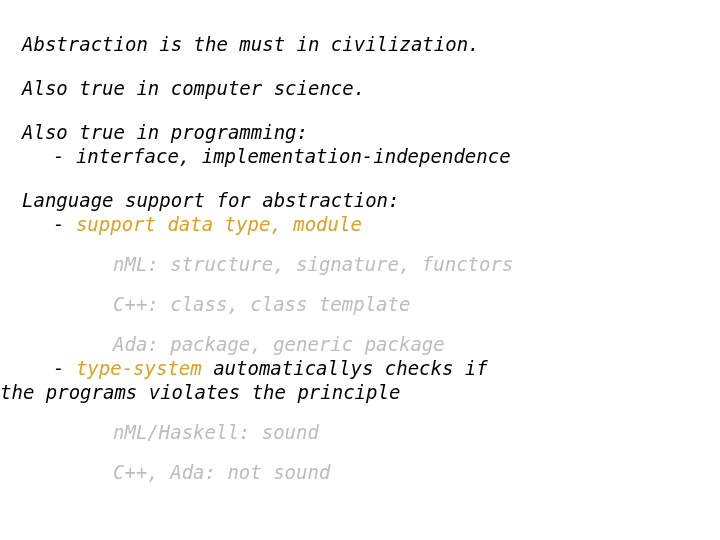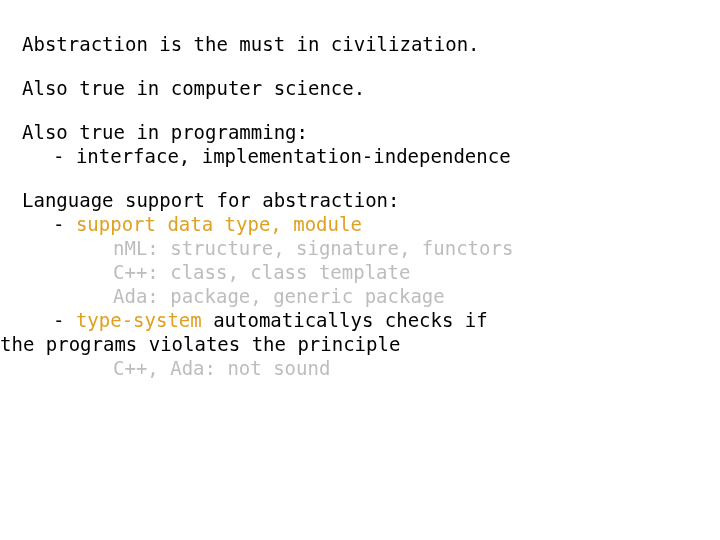--- a/index.html
+++ b/index.html
@@ -13,20 +13,21 @@
     font-family: "DejaVu Sans Mono", "Liberation Mono", monospace;
     overflow: hidden;
   }
 
   #slide {
     position: relative;
     width: 720px;
     height: 508px;
     box-sizing: border-box;
     padding: 32px 0 0 0;
+    font-style: italic;
   }
 
   .block {
     margin: 0;
     padding: 0;
   }
 
   .line {
     font-size: 19px;
     line-height: 24px;
@@ -39,21 +40,21 @@
 
   
   .lvl0 { padding-left: 22px; }
   .lvl1 { padding-left: 53px; }
   .lvl1cont { }
   .lvl2 { padding-left: 113px; }
 
   .gap-lg { height: 20px; }
 
   .orange { color: #e0a020; }
-  .grey   { color: #bdbdbd; }
+  .grey   { color: #bdbdbd; margin-top: 16px; }
   .black  { color: #000000; }
 
   .dash { color: #000000; }
 </style>
 </head>
 <body>
 
 <div id="slide">
 
   <div class="block">
@@ -84,17 +85,18 @@
     <div class="line lvl2 grey">nML: structure, signature, functors</div>
 
     <div class="line lvl2 grey">C++: class, class template</div>
 
     <div class="line lvl2 grey">Ada: package, generic package</div>
 
     <div class="line lvl1"><span class="dash">- </span><span class="orange">type-system</span><span class="black"> automaticallys checks if</span></div>
 
     <div class="line lvl1cont black">the programs violates the principle</div>
 
+    <div class="line lvl2 grey">nML/Haskell: sound</div>
 
     <div class="line lvl2 grey">C++, Ada: not sound</div>
   </div>
 
 </div>
 
 </body></html>

